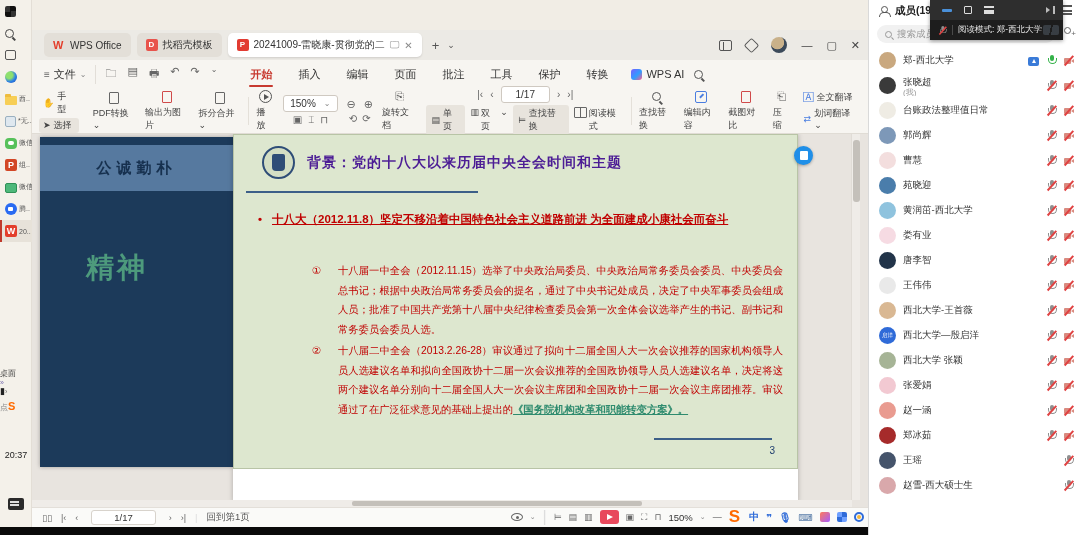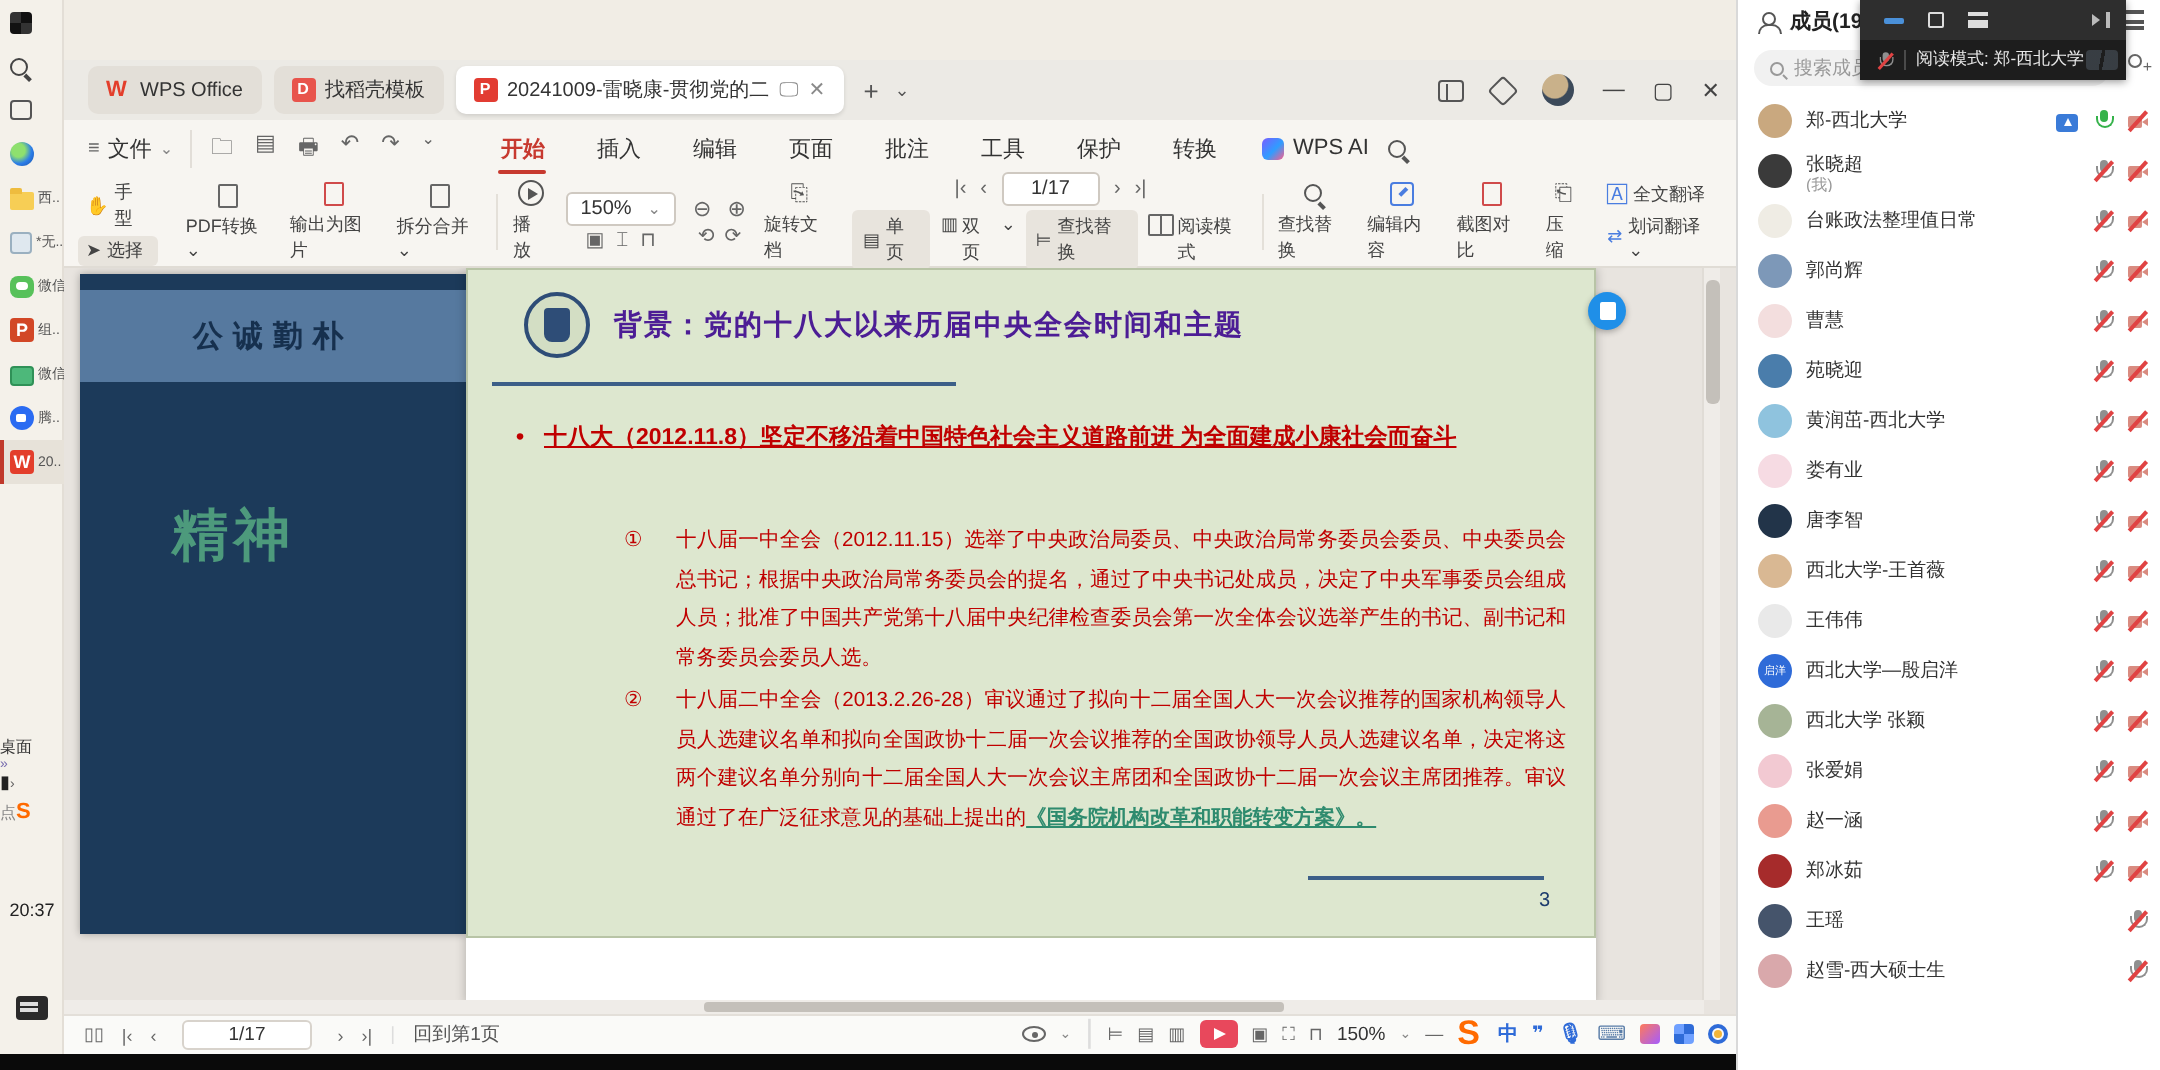--- a/index.html
+++ b/index.html
@@ -638,34 +638,34 @@
           <span class="m-icons">
             <span class="ic ic-mic">
               <span class="slash"></span>
             </span>
             <span class="ic ic-cam">
               <span class="slash"></span>
             </span>
           </span>
         </div>
         <div class="m-row">
+          <span class="m-av" style="background: rgb(233, 233, 233);"></span>
+          <span class="m-name">王伟伟</span>
+          <span class="m-icons">
+            <span class="ic ic-mic">
+              <span class="slash"></span>
+            </span>
+            <span class="ic ic-cam">
+              <span class="slash"></span>
+            </span>
+          </span>
+        </div>
+        <div class="m-row">
           <span class="m-av" style="background: rgb(217, 184, 147);"></span>
           <span class="m-name">西北大学-王首薇</span>
-          <span class="m-icons">
-            <span class="ic ic-mic">
-              <span class="slash"></span>
-            </span>
-            <span class="ic ic-cam">
-              <span class="slash"></span>
-            </span>
-          </span>
-        </div>
-        <div class="m-row">
-          <span class="m-av" style="background: rgb(233, 233, 233);"></span>
-          <span class="m-name">王伟伟</span>
           <span class="m-icons">
             <span class="ic ic-mic">
               <span class="slash"></span>
             </span>
             <span class="ic ic-cam">
               <span class="slash"></span>
             </span>
           </span>
         </div>
         <div class="m-row">

